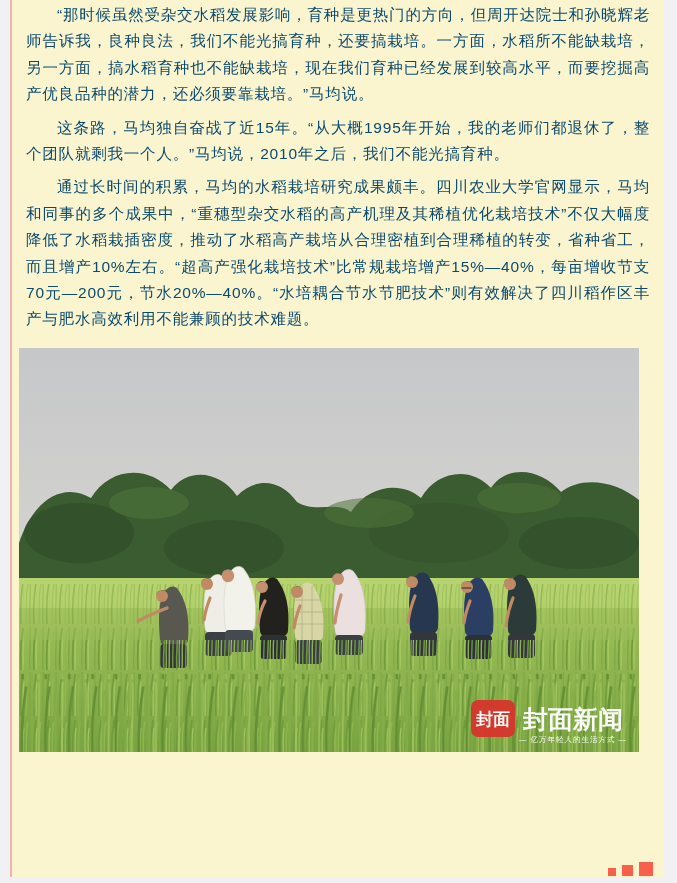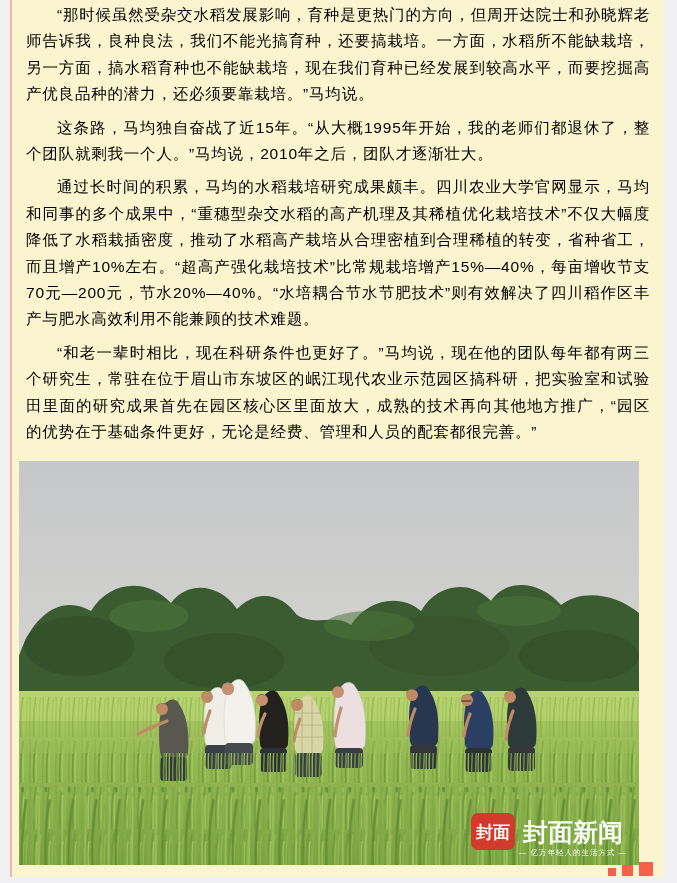--- a/index.html
+++ b/index.html
@@ -13,21 +13,21 @@
     position:absolute;left:10px;top:0;width:2px;height:877px;
     background:#F0B4AF;
   }
   .card{
     position:absolute;left:12px;top:0;width:652px;height:877px;
     background:#FAF4CF;
     box-sizing:border-box;
   }
   .article{
     padding:2px 14px 0 14px;
-    color:#000000;
+    color:#0c4a6e;
     font-size:15.5px;
     line-height:26.4px;
     text-align:justify;
     letter-spacing:0.8px;
   }
   .article p{
     margin:7px 0 0 0;
     text-indent:2em;
   }
   .article p:first-child{margin-top:0;}
@@ -48,23 +48,22 @@
 </style>
 </head>
 <body>
 
 <div class="progress-bar"></div>
 
 <div class="card">
 
   <div class="article">
     <p>“那时候虽然受杂交水稻发展影响，育种是更热门的方向，但周开达院士和孙晓辉老师告诉我，良种良法，我们不能光搞育种，还要搞栽培。一方面，水稻所不能缺栽培，另一方面，搞水稻育种也不能缺栽培，现在我们育种已经发展到较高水平，而要挖掘高产优良品种的潜力，还必须要靠栽培。”马均说。</p>
-    <p>这条路，马均独自奋战了近15年。“从大概1995年开始，我的老师们都退休了，整个团队就剩我一个人。”马均说，2010年之后，团队才逐渐壮大。</p>
+    <p>这条路，马均独自奋战了近15年。“从大概1995年开始，我的老师们都退休了，整个团队就剩我一个人。”马均说，2010年之后，我们不能光搞育种。</p>
     <p>通过长时间的积累，马均的水稻栽培研究成果颇丰。四川农业大学官网显示，马均和同事的多个成果中，“重穗型杂交水稻的高产机理及其稀植优化栽培技术”不仅大幅度降低了水稻栽插密度，推动了水稻高产栽培从合理密植到合理稀植的转变，省种省工，而且增产10%左右。“超高产强化栽培技术”比常规栽培增产15%—40%，每亩增收节支70元—200元，节水20%—40%。“水培耦合节水节肥技术”则有效解决了四川稻作区丰产与肥水高效利用不能兼顾的技术难题。</p>
-    <p>“和老一辈时相比，现在科研条件也更好了。”马均说，现在他的团队每年都有两三个研究生，常驻在位于眉山市东坡区的岷江现代农业示范园区搞科研，把实验室和试验田里面的研究成果首先在园区核心区里面放大，成熟的技术再向其他地方推广，“园区的优势在于基础条件更好，无论是经费、管理和人员的配套都很完善。”</p>
   </div>
 
   <figure class="photo">
     <svg width="620" height="404" viewBox="0 0 620 404" xmlns="http://www.w3.org/2000/svg">
       <defs>
         <linearGradient id="sky" x1="0" y1="0" x2="0" y2="1">
           <stop offset="0" stop-color="#C6C7C9"></stop>
           <stop offset="1" stop-color="#D6D5D1"></stop>
         </linearGradient>
         <linearGradient id="field" x1="0" y1="0" x2="0" y2="1">

